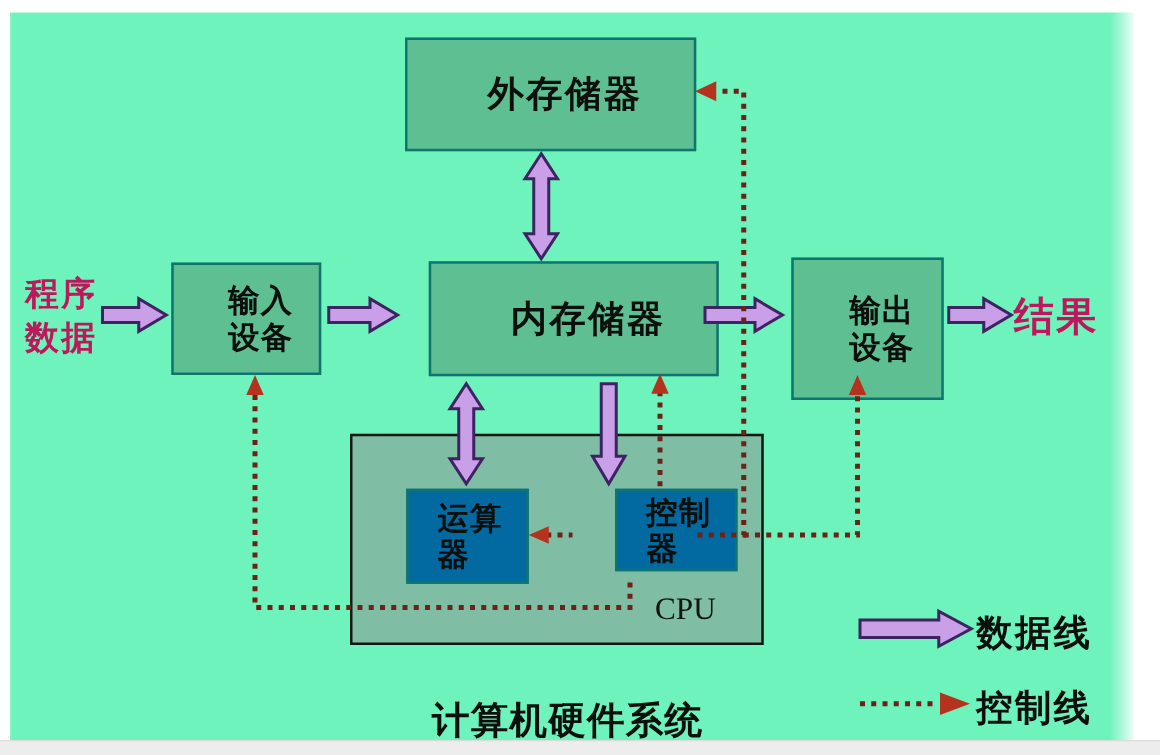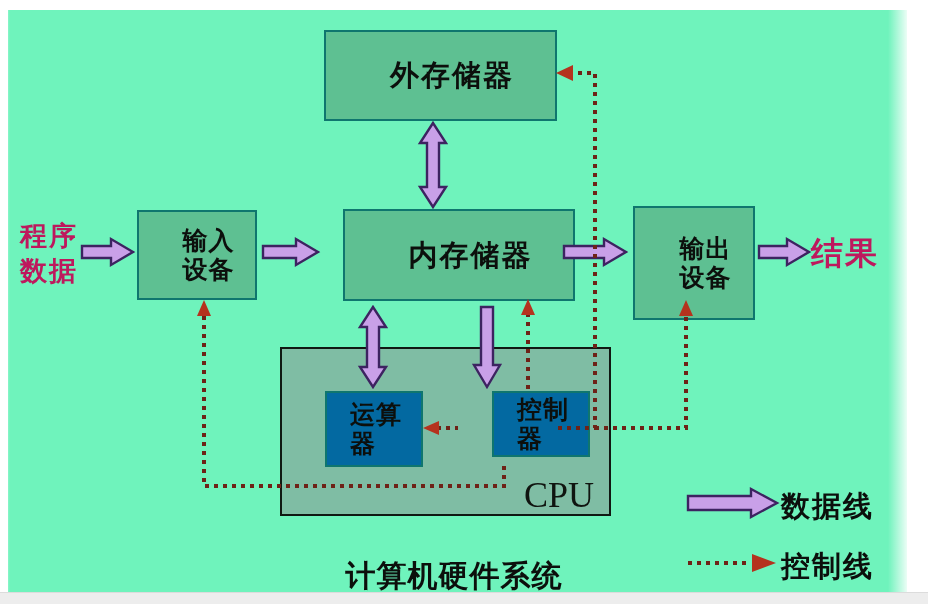--- a/index.html
+++ b/index.html
@@ -29,21 +29,21 @@
     padding-left:23px;
   }
   .node.big{font-size:29px;}
   .node.small{font-size:25px;letter-spacing:1px;}
   .cpu-box{
     position:absolute;box-sizing:border-box;
     background:#7fbda4;border:2px solid #101812;
   }
   .inner{background:#0369a1;}
   .cpu-label{
-    position:absolute;font-size:36px;font-weight:normal;
+    position:absolute;font-size:25px;font-weight:normal;
     font-family:"Liberation Serif","DejaVu Serif",serif;color:#101510;
   }
   .side-label{
     position:absolute;font-weight:bold;text-align:center;line-height:1.28;
     color:#be185d;
   }
   .program-data{left:12px;top:219px;width:74px;font-size:27px;letter-spacing:2px;}
   .result{left:809px;top:233px;width:72px;font-size:32px;letter-spacing:2px;}
   .diagram-title{
     position:absolute;left:322px;top:556px;width:228px;

